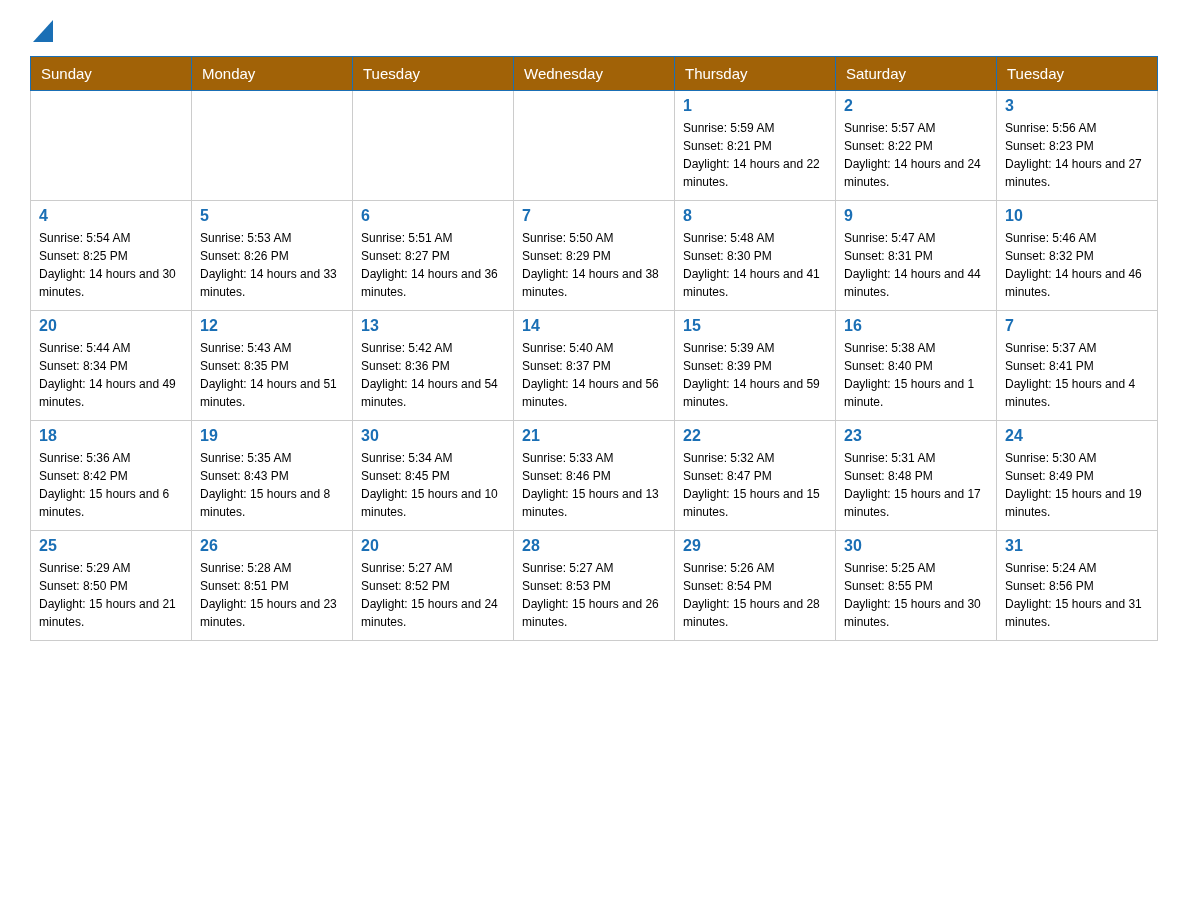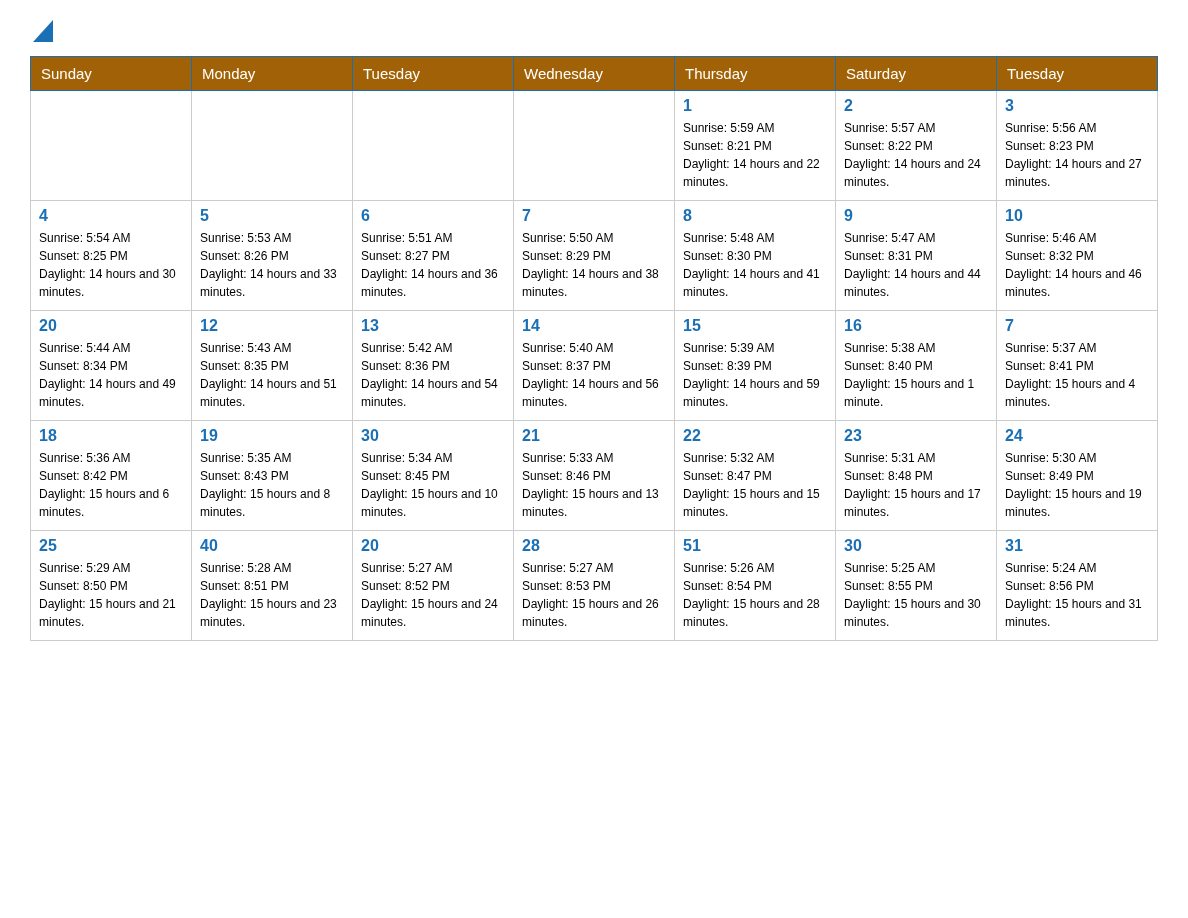--- a/index.html
+++ b/index.html
@@ -232,33 +232,33 @@
           <span class="day-number">24</span>
           <div class="day-info">Sunrise: 5:30 AM<br>Sunset: 8:49 PM<br>Daylight: 15 hours and 19 minutes.</div>
         </td>
       </tr>
       <tr class="week-row">
         <td>
           <span class="day-number">25</span>
           <div class="day-info">Sunrise: 5:29 AM<br>Sunset: 8:50 PM<br>Daylight: 15 hours and 21 minutes.</div>
         </td>
         <td>
-          <span class="day-number">40</span>
+          <span class="day-number">26</span>
           <div class="day-info">Sunrise: 5:28 AM<br>Sunset: 8:51 PM<br>Daylight: 15 hours and 23 minutes.</div>
         </td>
         <td>
           <span class="day-number">20</span>
           <div class="day-info">Sunrise: 5:27 AM<br>Sunset: 8:52 PM<br>Daylight: 15 hours and 24 minutes.</div>
         </td>
         <td>
           <span class="day-number">28</span>
           <div class="day-info">Sunrise: 5:27 AM<br>Sunset: 8:53 PM<br>Daylight: 15 hours and 26 minutes.</div>
         </td>
         <td>
-          <span class="day-number">51</span>
+          <span class="day-number">29</span>
           <div class="day-info">Sunrise: 5:26 AM<br>Sunset: 8:54 PM<br>Daylight: 15 hours and 28 minutes.</div>
         </td>
         <td>
           <span class="day-number">30</span>
           <div class="day-info">Sunrise: 5:25 AM<br>Sunset: 8:55 PM<br>Daylight: 15 hours and 30 minutes.</div>
         </td>
         <td>
           <span class="day-number">31</span>
           <div class="day-info">Sunrise: 5:24 AM<br>Sunset: 8:56 PM<br>Daylight: 15 hours and 31 minutes.</div>
         </td>

